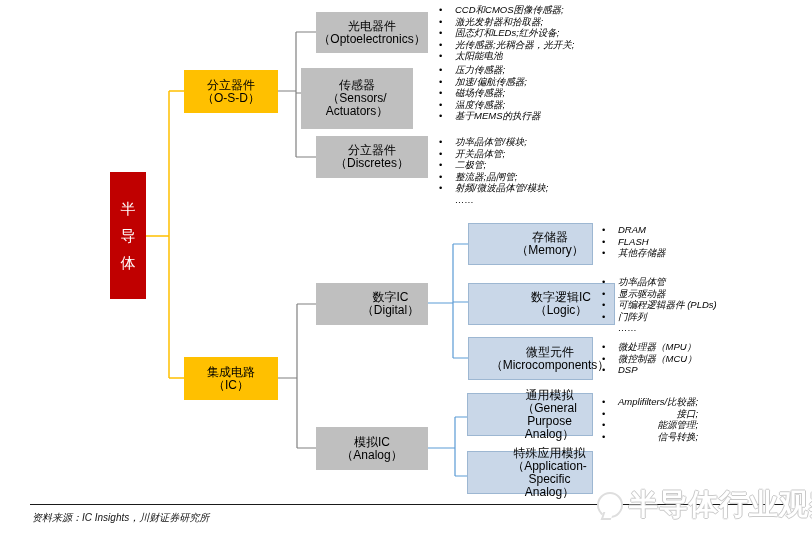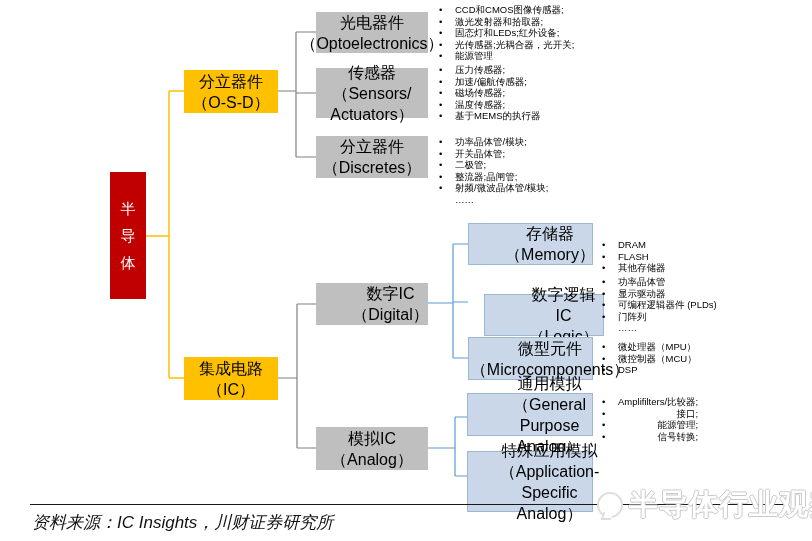--- a/index.html
+++ b/index.html
@@ -9,39 +9,39 @@
     --ink:#000000; --watermark-outline:#c9c9c9;
   }
   html,body{margin:0;padding:0;background:#ffffff;}
   .canvas{
     position:relative;width:812px;height:541px;background:#ffffff;overflow:hidden;
     font-family:"Liberation Sans","DejaVu Sans",sans-serif;color:var(--ink);
   }
   svg.wires{position:absolute;left:0;top:0;width:812px;height:541px;}
   .node{
     position:absolute;display:flex;align-items:center;justify-content:center;text-align:center;
-    white-space:pre-line;font-size:16px;line-height:21px;box-sizing:border-box;
+    white-space:pre-line;font-size:12px;line-height:13px;box-sizing:border-box;
   }
   .node-root{
     background:var(--root-fill);color:var(--root-text);
     font-size:15px;line-height:27px;font-weight:400;
   }
   .node-l1{background:var(--level1-fill);}
   .node-gray{background:var(--gray-fill);}
   .node-blue{background:var(--blue-fill);border:1px solid var(--blue-border);padding-left:39px;}
   ul.bullets{position:absolute;margin:0;padding:0;list-style:none;}
   ul.bullets li{
     position:relative;padding-left:18px;font-size:9.5px;line-height:11.6px;
-    white-space:nowrap;
+    font-style:italic;white-space:nowrap;
   }
   ul.bullets li::before{content:"\2022";position:absolute;left:2px;top:0;font-style:normal;}
   ul.bullets li.ellipsis::before{content:"";}
   .footer-rule{position:absolute;left:30px;top:504px;width:757px;height:1px;background:#1a1a1a;}
   .footer-source{
-    position:absolute;left:32px;top:511px;font-size:17px;font-style:italic;color:#111111;
+    position:absolute;left:32px;top:511px;font-size:10px;font-style:italic;color:#111111;
   }
   .watermark{
     position:absolute;left:597px;top:485px;display:flex;align-items:center;gap:6px;
   }
   .wm-logo{
     width:26px;height:26px;border-radius:50%;border:2px solid #dedede;background:#ffffff;
     position:relative;box-sizing:border-box;
   }
   .wm-logo::after{
     content:"";position:absolute;left:3px;bottom:-4px;width:8px;height:6px;background:#ffffff;
@@ -81,21 +81,21 @@
   <div class="node node-l1" style="left:184px;top:357px;width:94px;height:43px;">
     <span>集成电路
 （IC）</span>
   </div>
 
   <div class="node node-gray" style="left:316px;top:12px;width:112px;height:41px;">
     <span>光电器件
 （Optoelectronics）</span>
   </div>
 
-  <div class="node node-gray" style="left:316px;top:68px;width:112px;height:50px;">
+  <div class="node node-gray" style="left:301px;top:68px;width:112px;height:61px;">
     <span>传感器
 （Sensors/
 Actuators）</span>
   </div>
 
   <div class="node node-gray" style="left:316px;top:136px;width:112px;height:42px;">
     <span>分立器件
 （Discretes）</span>
   </div>
 
@@ -107,68 +107,68 @@
   <div class="node node-gray" style="left:316px;top:427px;width:112px;height:43px;">
     <span>模拟IC
 （Analog）</span>
   </div>
 
   <div class="node node-blue" style="left:468px;top:223px;width:125px;height:42px;">
     <span>存储器
 （Memory）</span>
   </div>
 
-  <div class="node node-blue" style="left:468px;top:294px;width:120px;height:42px;margin-left:16px;">
+  <div class="node node-blue" style="left:468px;top:283px;width:147px;height:42px;">
     <span>数字逻辑IC
 （Logic）</span>
   </div>
 
   <div class="node node-blue" style="left:468px;top:337px;width:125px;height:43px;">
     <span>微型元件
 （Microcomponents）</span>
   </div>
 
   <div class="node node-blue" style="left:467px;top:393px;width:126px;height:43px;">
     <span>通用模拟
 （General Purpose
 Analog）</span>
   </div>
 
-  <div class="node node-blue" style="left:467px;top:451px;width:126px;height:61px;">
+  <div class="node node-blue" style="left:467px;top:451px;width:126px;height:43px;">
     <span>特殊应用模拟
 （Application-Specific
 Analog）</span>
   </div>
 
   <ul class="bullets" style="left:437px;top:4px;">
       <li>CCD和CMOS图像传感器;</li>
       <li>激光发射器和拾取器;</li>
       <li>固态灯和LEDs;红外设备;</li>
       <li>光传感器;光耦合器，光开关;</li>
-      <li>能源管理</li>
+      <li>太阳能电池</li>
     </ul>
 
   <ul class="bullets" style="left:437px;top:64px;">
       <li>压力传感器;</li>
       <li>加速/偏航传感器;</li>
       <li>磁场传感器;</li>
       <li>温度传感器;</li>
       <li>基于MEMS的执行器</li>
     </ul>
 
   <ul class="bullets" style="left:437px;top:136px;">
       <li>功率晶体管/模块;</li>
       <li>开关晶体管;</li>
       <li>二极管;</li>
       <li>整流器;晶闸管;</li>
       <li>射频/微波晶体管/模块;</li>
       <li class="ellipsis">……</li>
     </ul>
 
-  <ul class="bullets" style="left:600px;top:239px;">
+  <ul class="bullets" style="left:600px;top:224px;">
       <li>DRAM</li>
       <li>FLASH</li>
       <li>其他存储器</li>
     </ul>
 
   <ul class="bullets" style="left:600px;top:276px;">
       <li>功率晶体管</li>
       <li>显示驱动器</li>
       <li>可编程逻辑器件 (PLDs)</li>
       <li>门阵列</li>

